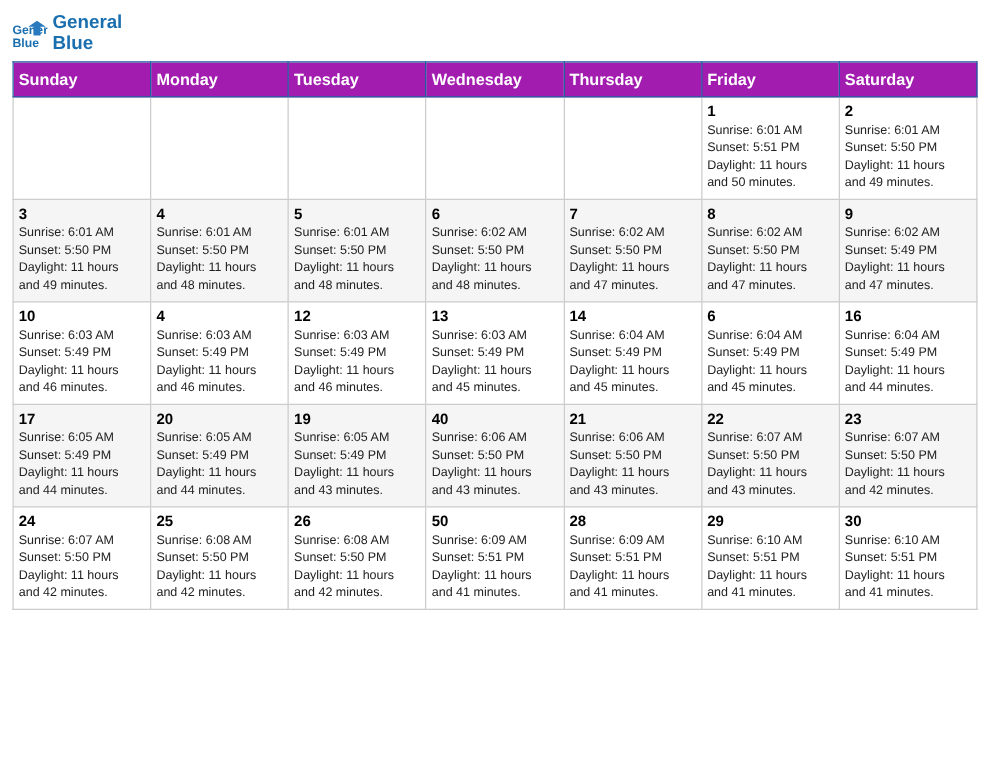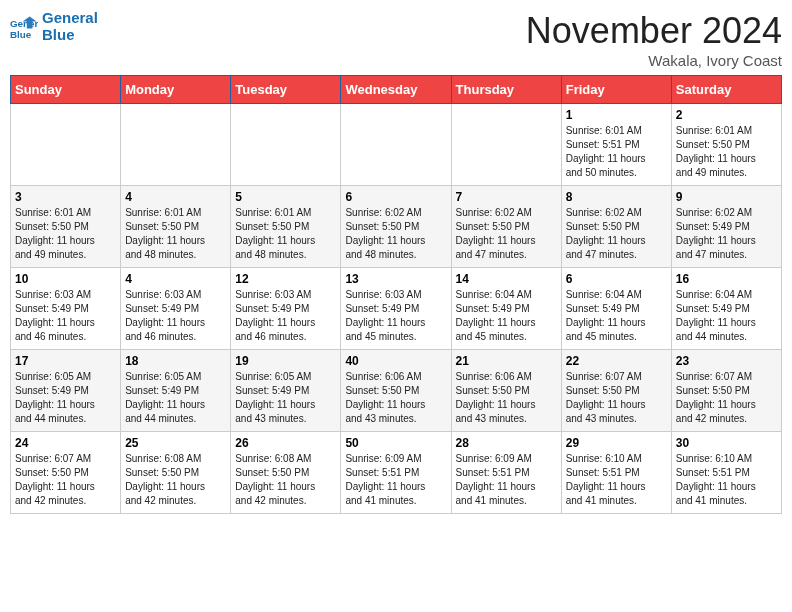--- a/index.html
+++ b/index.html
@@ -36,21 +36,21 @@
     .location {
       font-size: 15px;
       color: #555;
     }
     .calendar {
       width: 100%;
       border-collapse: collapse;
       border: 1px solid #ccc;
     }
     .calendar th {
-      background: #ef4444;
+      background: #a21caf;
       color: #fff;
       font-size: 13px;
       font-weight: bold;
       padding: 6px 4px;
       text-align: left;
       border: 1px solid #2060a0;
       margin-left: 44px;
     }
     .calendar td {
       width: calc(100%/7);
@@ -87,24 +87,20 @@
     <svg class="logo-icon" viewBox="0 0 40 40">
       <text x="0" y="20" font-size="14" font-weight="bold" fill="#1a6faf">General</text>
       <text x="0" y="35" font-size="14" font-weight="bold" fill="#1a6faf">Blue</text>
       <polygon points="28,5 38,12 32,12 32,22 24,22 24,12 18,12" fill="#2a7abf"></polygon>
     </svg>
     <div>
       <div style="font-size:15px;font-weight:bold;color:#1a6faf;line-height:1.1">General</div>
       <div style="font-size:15px;font-weight:bold;color:#1a6faf;line-height:1.1">Blue</div>
     </div>
   </div>
-  <div class="title-block">
-    <div class="month-title">November 2024</div>
-    <div class="location">Wakala, Ivory Coast</div>
-  </div>
 </div>
 
 <table class="calendar">
   <thead>
     <tr id="header-row">
     <th>Sunday</th>
         <th>Monday</th>
         <th>Tuesday</th>
         <th>Wednesday</th>
         <th>Thursday</th>
@@ -238,21 +234,21 @@
       </tr>
       <tr>
         <td>
           <span class="day-num">17</span>
           <div class="day-info" style="white-space: pre-line;">Sunrise: 6:05 AM
 Sunset: 5:49 PM
 Daylight: 11 hours
 and 44 minutes.</div>
         </td>
         <td>
-          <span class="day-num">18</span>
+          <span class="day-num">20</span>
           <div class="day-info" style="white-space: pre-line;">Sunrise: 6:05 AM
 Sunset: 5:49 PM
 Daylight: 11 hours
 and 44 minutes.</div>
         </td>
         <td>
           <span class="day-num">19</span>
           <div class="day-info" style="white-space: pre-line;">Sunrise: 6:05 AM
 Sunset: 5:49 PM
 Daylight: 11 hours

